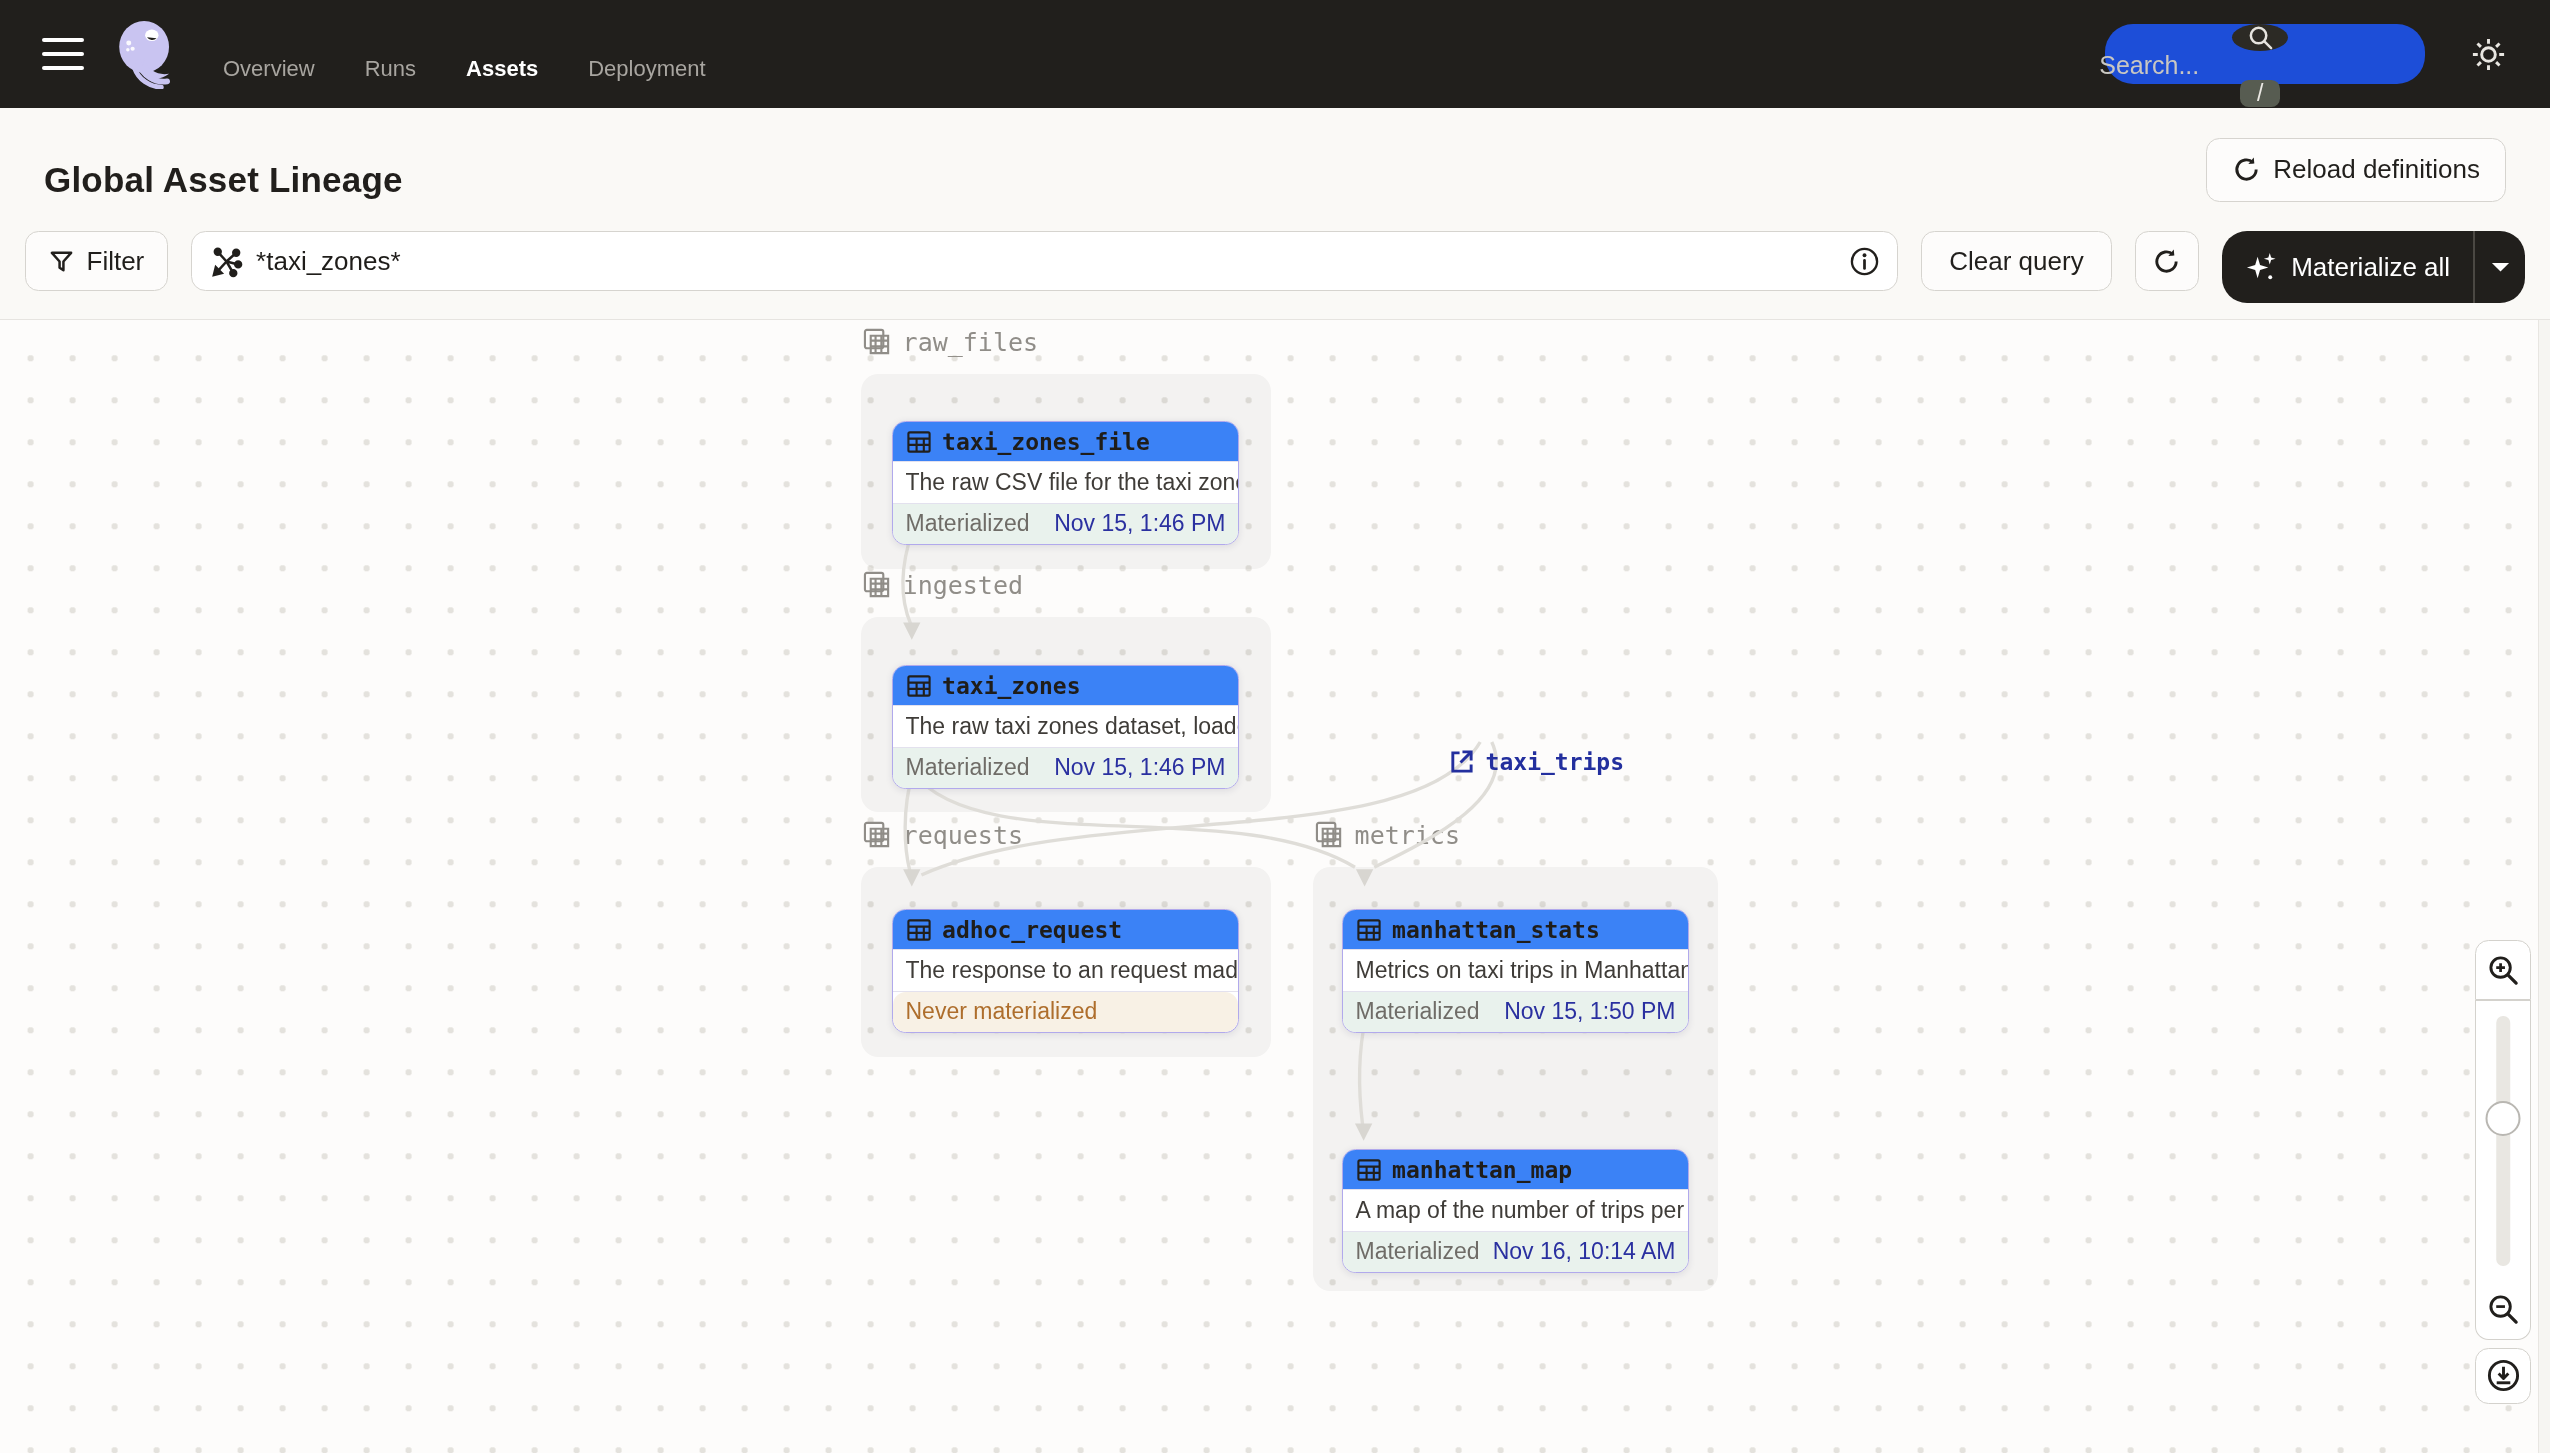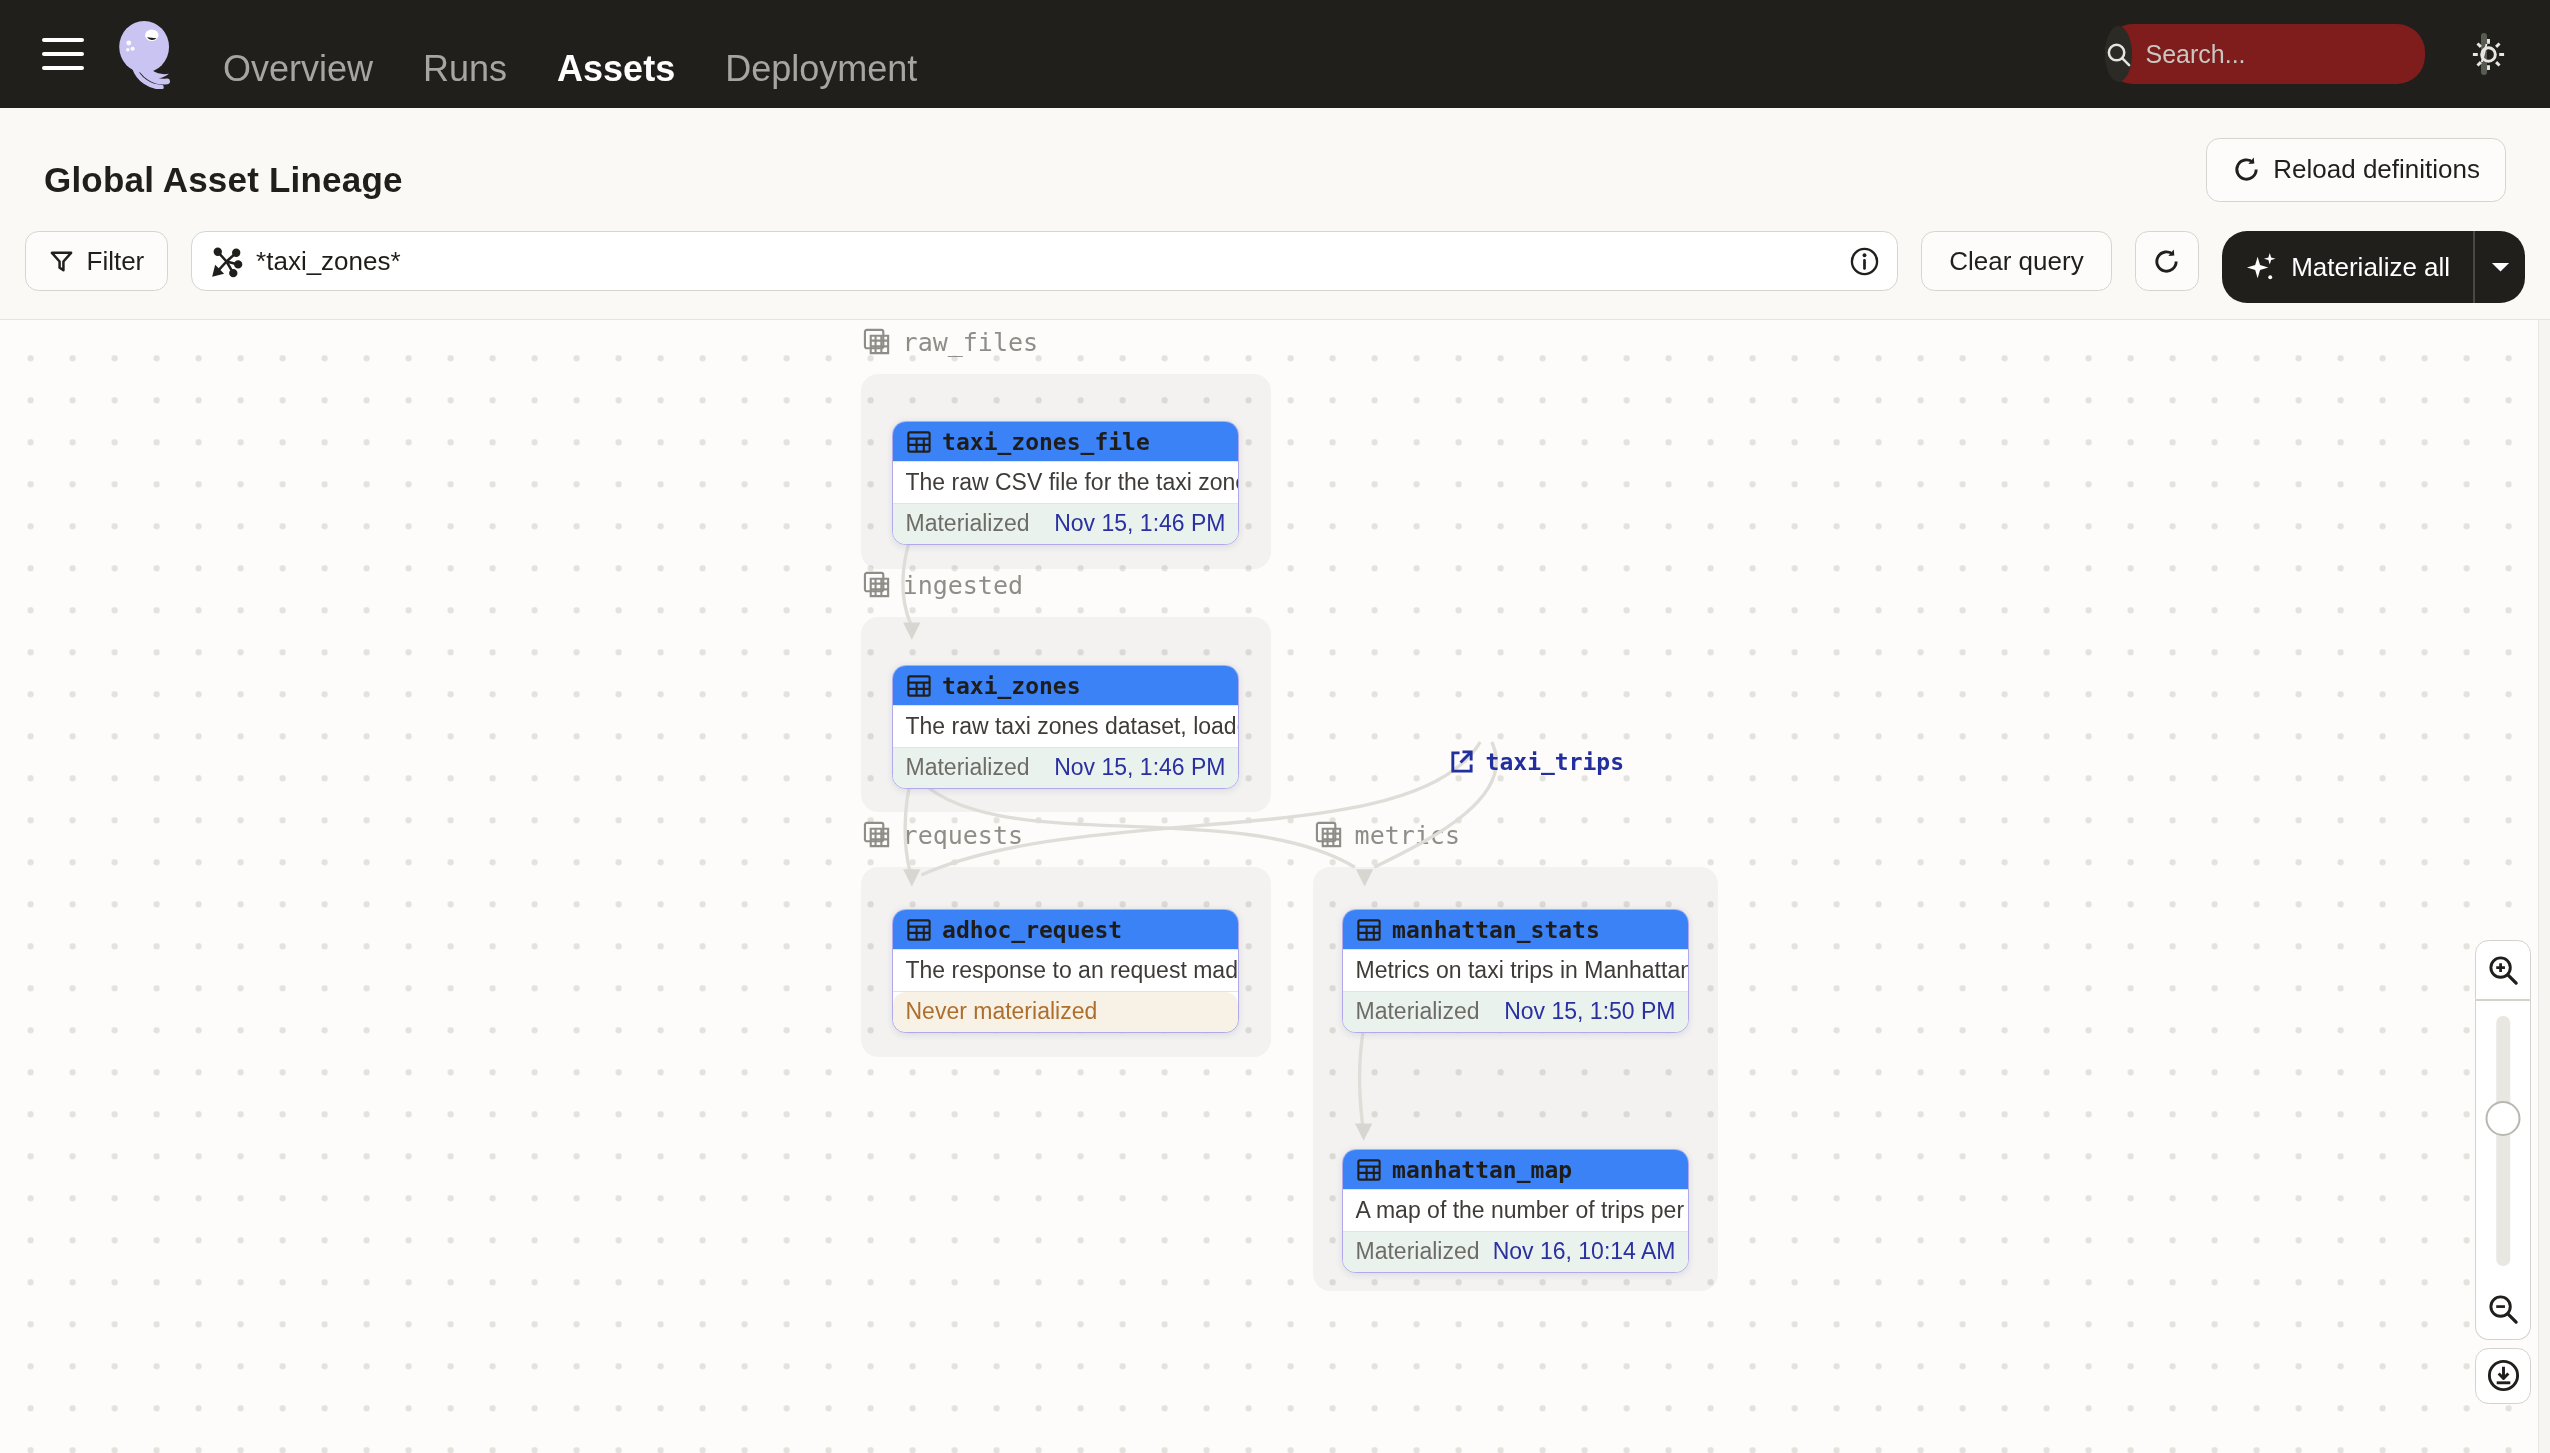--- a/index.html
+++ b/index.html
@@ -5,25 +5,25 @@
   * { margin:0; padding:0; box-sizing:border-box; }
   html,body { width:2550px; height:1453px; overflow:hidden;
     font-family:"Liberation Sans", sans-serif; background:#FAF9F6; color:#211F1C; }
   .mono { font-family:"DejaVu Sans Mono", monospace; }
 
   
   .nav { height:108px; background:#211F1C; display:flex; align-items:center; padding:0 42px; }
   .hamburger { width:42px; height:33px; display:flex; flex-direction:column; justify-content:space-between; cursor:pointer; margin-right:31px; }
   .hamburger span { display:block; height:4.8px; border-radius:2.9px; background:#FFFFFF; }
   .logo { width:64px; height:69px; margin-right:44px; }
-  .nav-links { display:flex; gap:50px; font-size:36px;margin-top:29px; }
+  .nav-links { display:flex; gap:50px; font-size:22px;margin-top:29px; }
   .nav-link { color:#A8A5A0; cursor:pointer; }
   .nav-link.active { color:#FFFFFF; font-weight:700; }
   .nav-spacer { flex:1; }
-  .search-pill { width:320px; height:60px; border-radius:28px; background:#7f1d1d; display:flex; align-items:center; padding-right:9.6px; }
+  .search-pill { width:320px; height:60px; border-radius:28px; background:#1d4ed8; display:flex; align-items:center; padding-right:9.6px;flex-direction:column; }
   .search-icon-wrap { width:56px; height:56px; border-radius:50%; background:#2C2A25; display:flex; align-items:center; justify-content:center; }
   .search-input { flex:1; background:transparent; border:none; outline:none; color:#D8D6D1; font-size:25px; padding:0 13.5px; font-family:"Liberation Sans", sans-serif; }
   .search-input::placeholder { color:#C9C7C2; opacity:1; }
   .slash-badge { width:40px; height:42px; border-radius:8.7px; background:#575C51; color:#ECEAE5; font-size:23px; display:flex; align-items:center; justify-content:center; }
   .gear-btn { margin-left:44px; cursor:pointer; display:flex; }
 
   
   .title-row { height:123px; display:flex; align-items:center; padding:0 44px; background:#FAF9F6; }
   .page-title { font-size:35px; font-weight:700; letter-spacing:0.2px;margin-top:20px; }
   .title-spacer { flex:1; }

